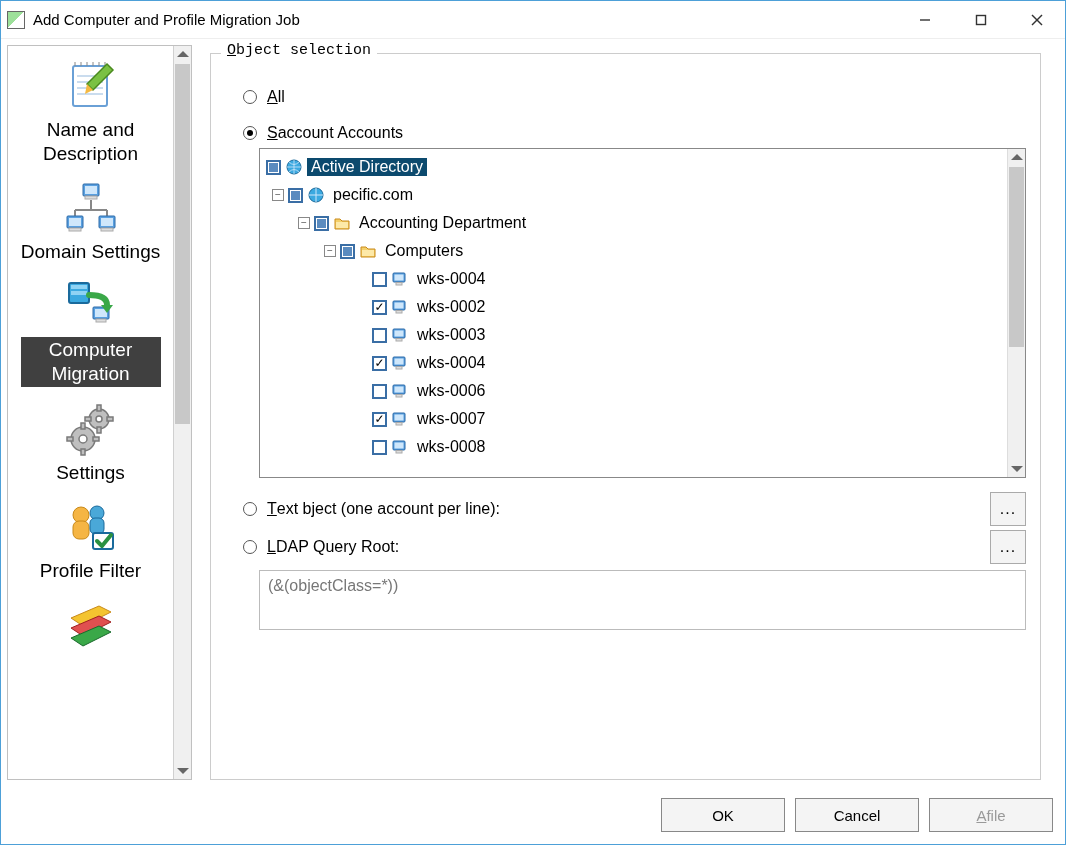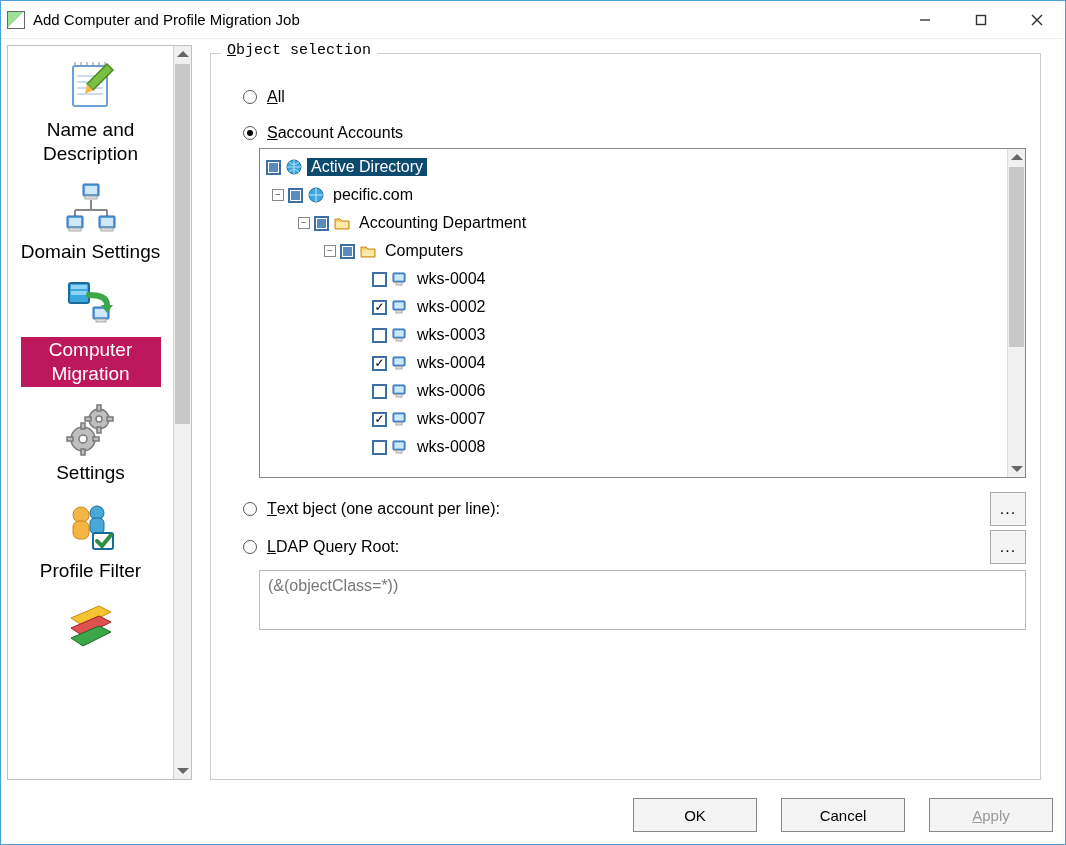--- a/index.html
+++ b/index.html
@@ -64,21 +64,21 @@
     text-align:center;
     line-height:1.25;
     font-size:19px;
   }
   .nav-icon {
     width:64px; height:64px;
     display:flex; align-items:center; justify-content:center;
   }
   .nav-label { max-width: 140px; }
   .nav-item.selected .nav-label {
-    background:#be185d; color:#fff; padding:1px 21px;
+    background:#404040; color:#fff; padding:1px 21px;
   }
   .sidebar-scroll {
     width:18px;
     border-left:1px solid #d0d0d0;
     background:#f0f0f0;
     position:relative;
   }
   .sidebar-scroll::before, .sidebar-scroll::after {
     content:""; position:absolute; left:3px; width:0; height:0;
     border-left:6px solid transparent; border-right:6px solid transparent;
@@ -219,21 +219,21 @@
     background:#fff;
   }
 
   
   .footer {
     height:58px;
     display:flex;
     align-items:center;
     justify-content:flex-end;
     padding: 0 12px;
-    gap:24px;
+    gap:10px;
     border-top: 0px solid #ddd;
   }
   .btn {
     min-width:124px; height:34px;
     border:1px solid #888;
     background:#f4f4f4;
     display:flex; align-items:center; justify-content:center;
     font-size:15px;
   }
   .btn.disabled { color:#999; }
@@ -573,15 +573,15 @@
 
     </div>
   </div>
 </div>
 
 <div class="footer">
   <div class="btn">OK</div>
   <div class="btn">Cancel</div>
   <div class="btn disabled">
       <span class="u">A</span>
-      <span>pply</span>
+      <span>file</span>
     </div>
 </div>
 
 </body></html>

